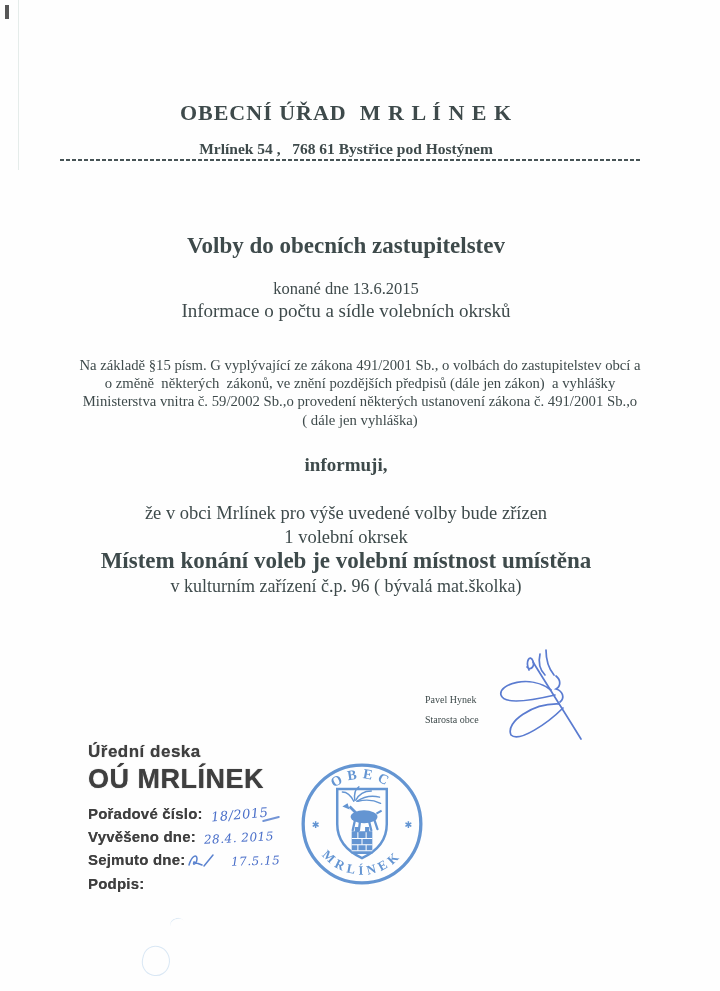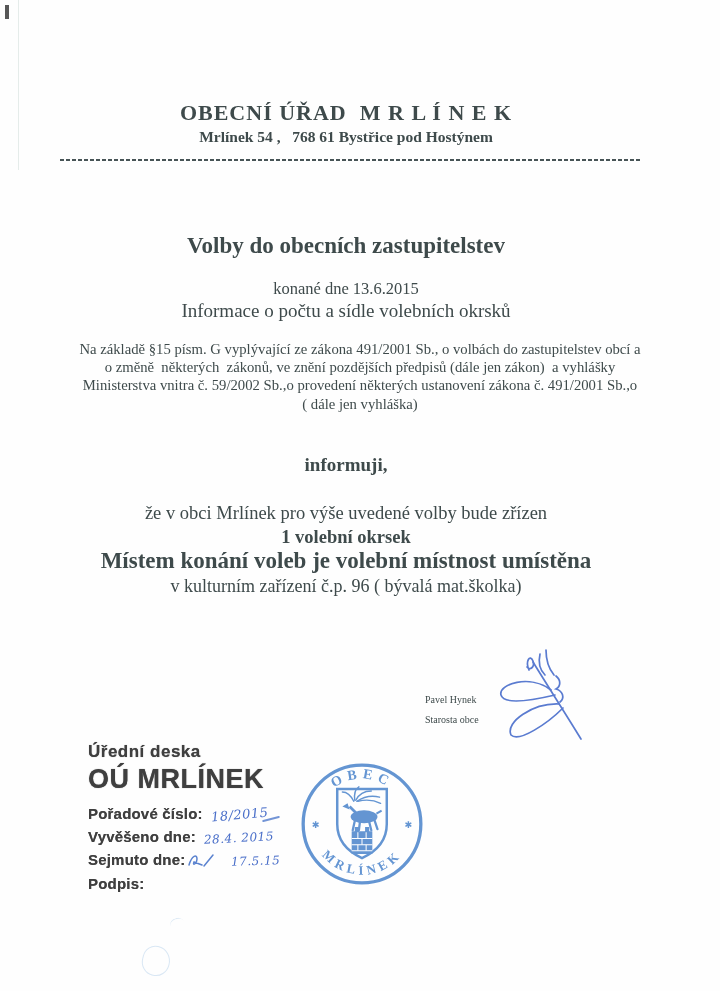--- a/index.html
+++ b/index.html
@@ -10,40 +10,40 @@
     background:#fefefe;
     overflow:hidden;
     font-family:"Liberation Serif", serif;
     color:#3e4a4b;
   }
   .pre{white-space:pre-wrap;}
   .center{position:absolute;left:0;width:668px;text-align:center;margin-left:12px;}
 
   
   .org-name{top:100px;font-size:22px;font-weight:bold;letter-spacing:1px;}
-  .org-address{top:128px;font-size:15.5px;font-weight:bold;}
+  .org-address{top:140px;font-size:15.5px;font-weight:bold;}
   .divider{
     position:absolute;top:159px;left:60px;width:582px;height:2px;
     background:repeating-linear-gradient(to right,#475456 0 4px,transparent 4px 6px);
   }
   .contact{position:absolute;top:168px;right:78px;text-align:right;font-size:14.5px;line-height:19px;}
   .contact .tel-gap{display:inline-block;width:20px;}
 
   
   .doc-title{top:233px;font-size:23px;font-weight:bold;}
   .doc-session{top:279px;font-size:16.5px;}
   .doc-subtitle{top:300px;font-size:19px;}
 
   
-  .legal{position:absolute;top:340px;left:40px;width:640px;text-align:center;
+  .legal{position:absolute;top:356px;left:40px;width:640px;text-align:center;
          font-size:14.7px;line-height:18.2px;}
 
   .informuji{top:454px;font-size:19px;font-weight:bold;}
   .ann-line1{top:503px;font-size:18.5px;}
-  .ann-line2{top:527px;font-size:18.5px;font-weight:bold;}
+  .ann-line2{top:527px;font-size:18.5px;font-weight:normal;}
   .place-bold{top:548px;font-size:23px;font-weight:bold;}
   .place-detail{top:576px;font-size:18px;}
 
   
   .sig-block{position:absolute;left:425px;top:690px;font-size:10px;line-height:20px;}
   .sig-flourish{position:absolute;left:488px;top:646px;}
 
   
   .board-stamp{position:absolute;left:88px;top:742px;font-family:"Liberation Sans",sans-serif;color:#3f3f3f;}
   .board-line1{font-size:17px;font-weight:bold;letter-spacing:.5px;text-shadow:0 0 .7px rgba(64,64,64,.85);}

